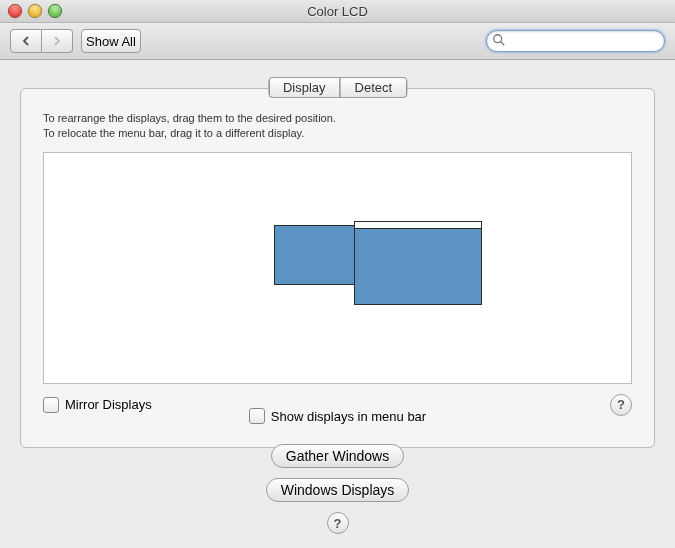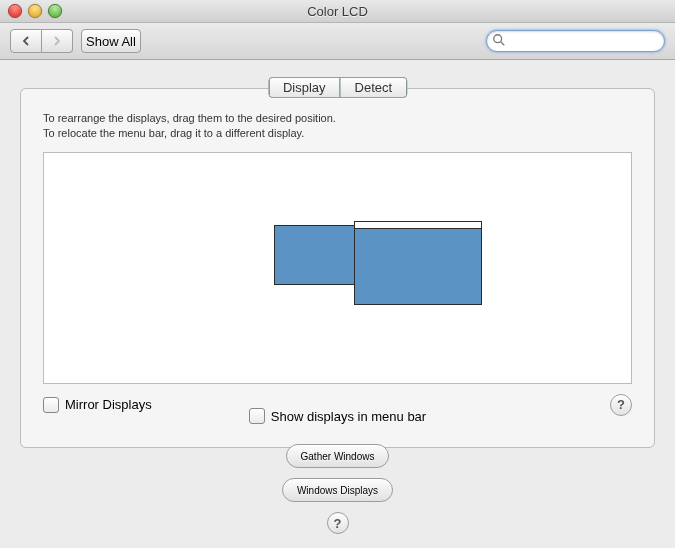--- a/index.html
+++ b/index.html
@@ -238,21 +238,21 @@
     gap: 10px;
     flex-direction: column;
   }
   .bottom-bar .spacer { flex: 1; }
   .round-btn {
     height: 22px;
     padding: 0 14px;
     background: linear-gradient(#fdfdfd, #e1e1e1);
     border: 1px solid #9c9c9c;
     border-radius: 12px;
-    font-size: 10px;
+    font-size: 14px;
     display: flex;
     align-items: center;
     box-shadow: inset 0 1px 0 rgba(255,255,255,0.8);
     text-shadow: 0 1px 0 rgba(255,255,255,0.6);
   }
   
 </style>
 </head>
 <body>
 

